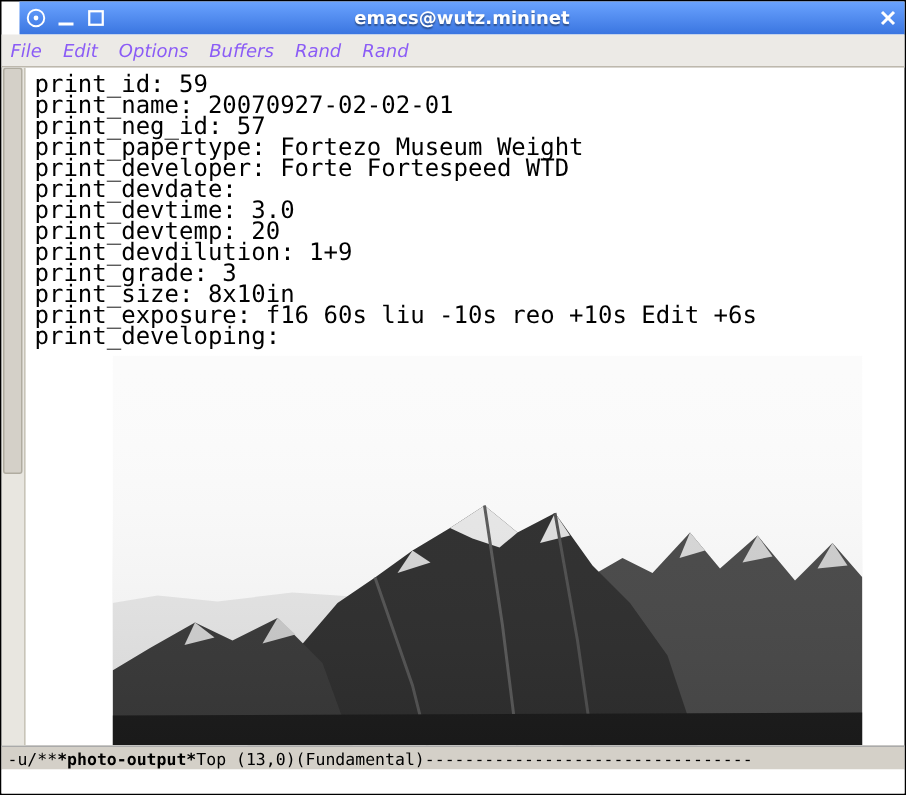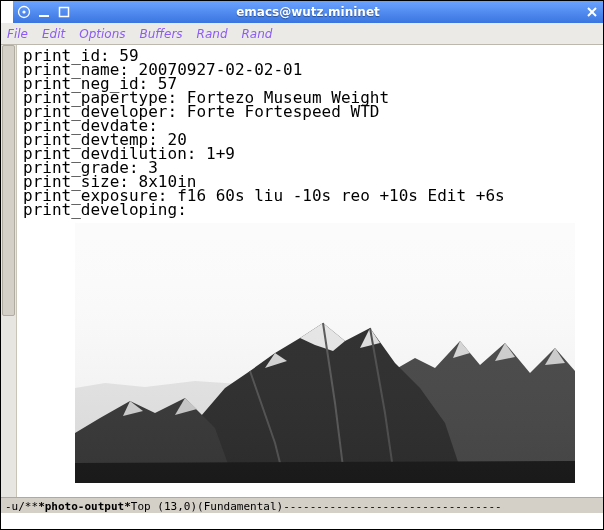--- a/index.html
+++ b/index.html
@@ -182,20 +182,21 @@
     <div class="scrollbar">
       <div class="scrollbar-thumb"></div>
     </div>
     <div class="buffer">
       <div class="buffer-line">print_id: 59</div>
       <div class="buffer-line">print_name: 20070927-02-02-01</div>
       <div class="buffer-line">print_neg_id: 57</div>
       <div class="buffer-line">print_papertype: Fortezo Museum Weight</div>
       <div class="buffer-line">print_developer: Forte Fortespeed WTD</div>
       <div class="buffer-line">print_devdate:</div>
+      <div class="buffer-line">print_devtime: 3.0</div>
       <div class="buffer-line">print_devtemp: 20</div>
       <div class="buffer-line">print_devdilution: 1+9</div>
       <div class="buffer-line">print_grade: 3</div>
       <div class="buffer-line">print_size: 8x10in</div>
       <div class="buffer-line">print_exposure: f16 60s liu -10s reo +10s Edit +6s</div>
       <div class="buffer-line">print_developing:</div>
 
       <div class="image-area">
         <svg viewBox="0 0 500 260" preserveAspectRatio="none">
 

